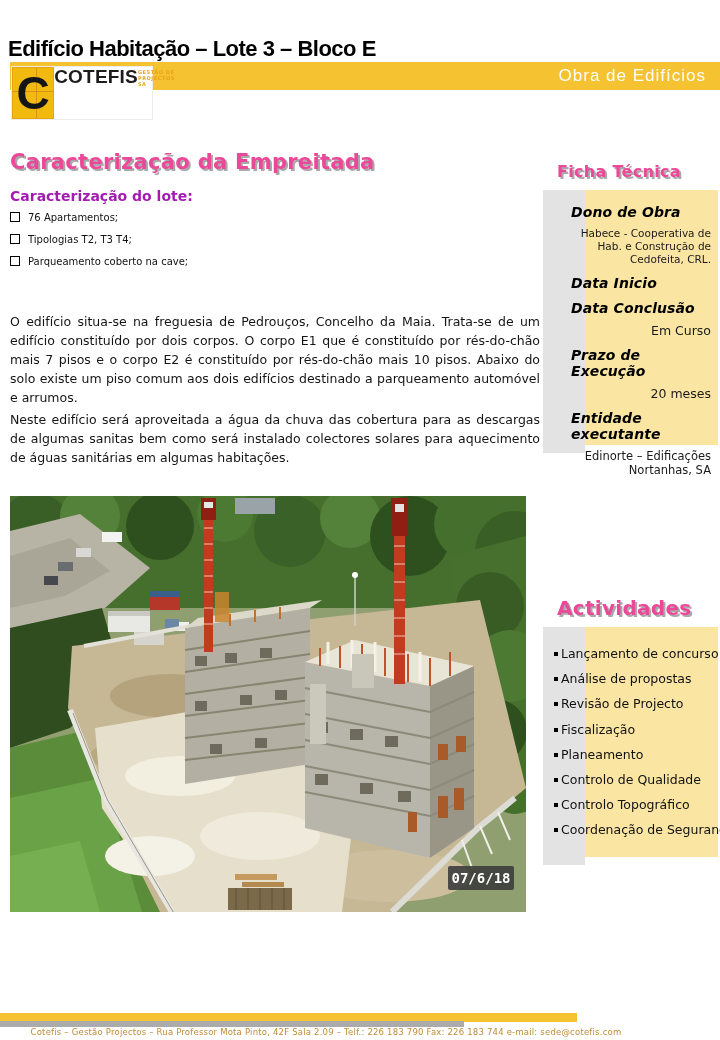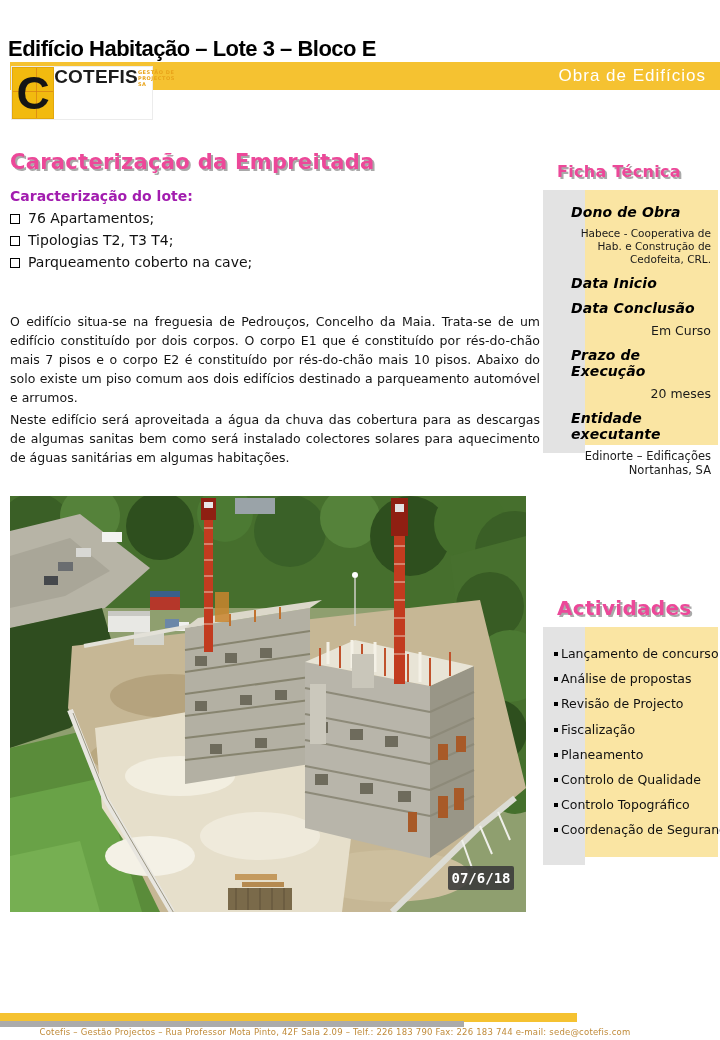--- a/index.html
+++ b/index.html
@@ -26,21 +26,21 @@
   .logo-tag{font-size:5px;letter-spacing:0.55px;color:#E9A41A;font-weight:bold;margin-top:2px;}
 
   
   .gold-head{font-weight:bold;color:#ec4899;text-shadow:2px 2px 0 #A9A9A9;letter-spacing:0.3px;}
   .sec-title{position:absolute;left:10px;top:150px;font-size:21px;}
   .ficha-title{position:absolute;left:557px;top:162px;font-size:16px;}
   .act-title{position:absolute;left:557px;top:596px;font-size:20px;}
 
   
   .lot-title{position:absolute;left:10px;top:188px;font-size:14px;font-weight:bold;color:#a21caf;}
-  .lot-list{position:absolute;left:10px;top:207px;font-size:14px;color:#111;}
+  .lot-list{position:absolute;left:10px;top:207px;font-size:10px;color:#111;}
   .lot-item{height:22px;line-height:22px;}
   .chk{display:inline-block;width:8px;height:8px;border:1.5px solid #000;margin-right:8px;
        vertical-align:-1px;background:#fff;}
   .para{position:absolute;left:10px;width:530px;text-align:justify;font-size:12.5px;
         line-height:19px;color:#141414;}
   .para1{top:288px;margin-top:24px;}
   .para2{top:410px;}
 
   
   .panel{position:absolute;left:543px;width:175px;}
@@ -57,21 +57,21 @@
   .act-item{font-size:12.5px;color:#111;line-height:25.2px;white-space:nowrap;}
   .sqb{display:inline-block;width:4px;height:4px;background:#000;margin-right:3px;vertical-align:2px;}
 
   
   .photo{position:absolute;left:10px;top:496px;width:516px;height:416px;}
 
   
   .foot-bar-y{position:absolute;left:0;top:1013px;width:577px;height:9px;background:#F5C231;}
   .foot-bar-g{position:absolute;left:0;top:1021px;width:464px;height:6px;background:#ABABAB;}
   .foot-text{position:absolute;left:0;top:1027px;width:652px;text-align:center;
-             font-size:8.5px;letter-spacing:0.2px;color:#C08B3A;padding-left:9px;}
+             font-size:8.5px;letter-spacing:0.2px;color:#C08B3A;}
 </style>
 </head>
 <body>
 
 <div class="page">
 
   <div class="title">Edifício Habitação – Lote 3 – Bloco E</div>
   <div class="band">
     <span class="band-text">Obra de Edifícios</span>
   </div>

